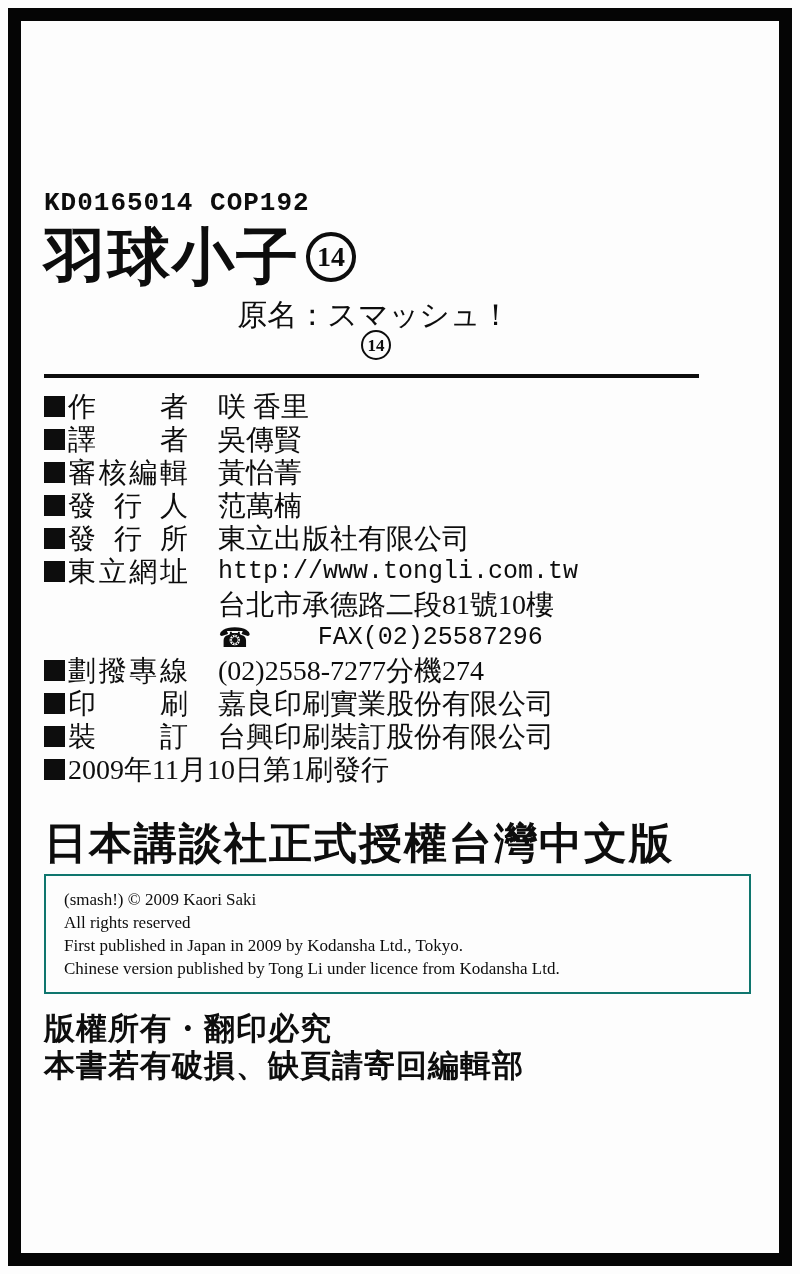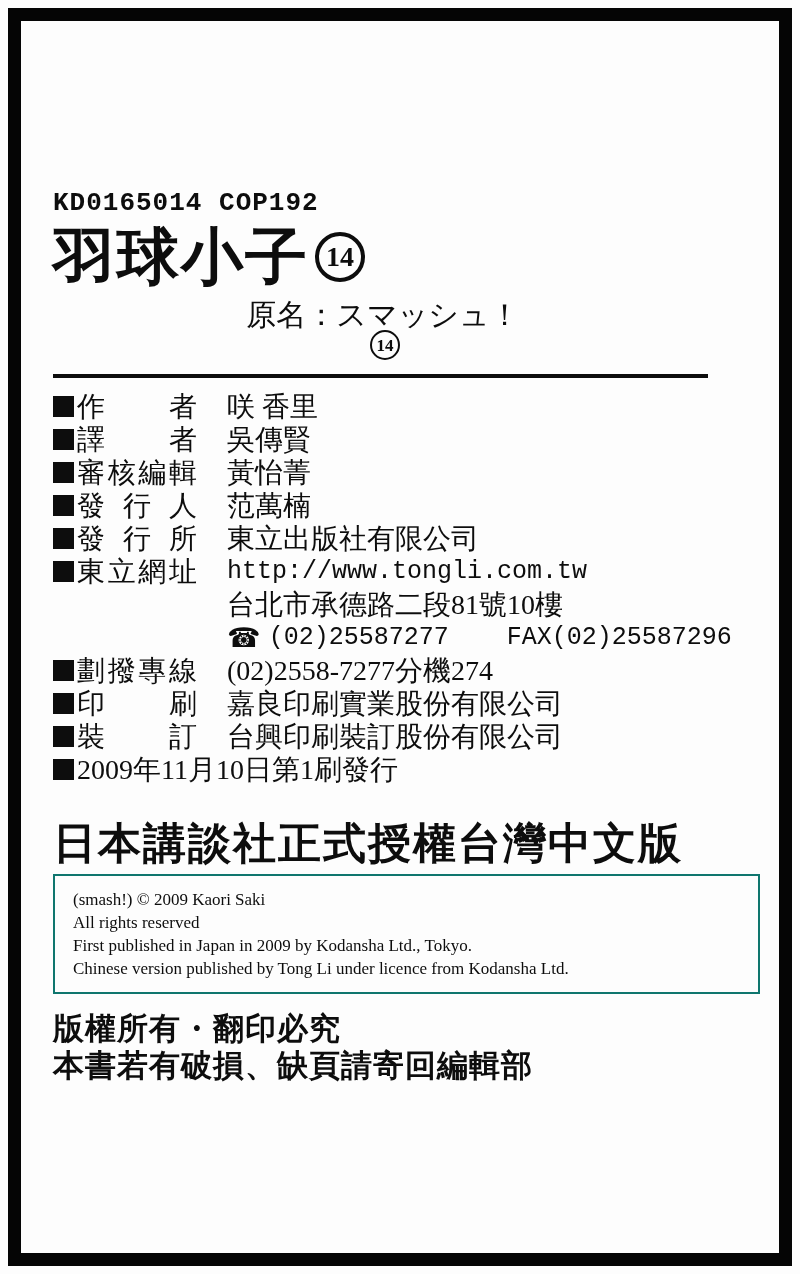--- a/index.html
+++ b/index.html
@@ -12,21 +12,21 @@
     font-family:"Liberation Serif","DejaVu Serif",serif;
   }
   .frame{
     position:absolute;
     top:8px;left:8px;right:8px;bottom:8px;
     border:13px solid #050505;
     pointer-events:none;
   }
   .content{
     position:absolute;
-    left:53px;top:0;width:660px;
+    left:44px;top:0;width:660px;
   }
   .product-code{
     margin-top:190px;
     font-family:"Liberation Mono","DejaVu Sans Mono",monospace;
     font-size:26px;
     font-weight:bold;
     letter-spacing:1px;
     line-height:1;
   }
   .title-row{
@@ -210,21 +210,20 @@
       <span class="credit-label">東立網址</span>
       <span class="credit-value latin">http://www.tongli.com.tw</span>
     </div>
 
     <div class="indent-row">
       <span>台北市承德路二段81號10樓</span>
     </div>
 
     <div class="indent-row">
       <span class="phone-icon">☎</span>
-      <span class="latin">(02)25587277</span>
       <span class="latin fax">FAX(02)25587296</span>
     </div>
 
 
     <div class="credit-row">
       <span class="bullet"></span>
       <span class="credit-label">劃撥專線</span>
       <span class="credit-value">(02)2558-7277分機274</span>
     </div>
 

